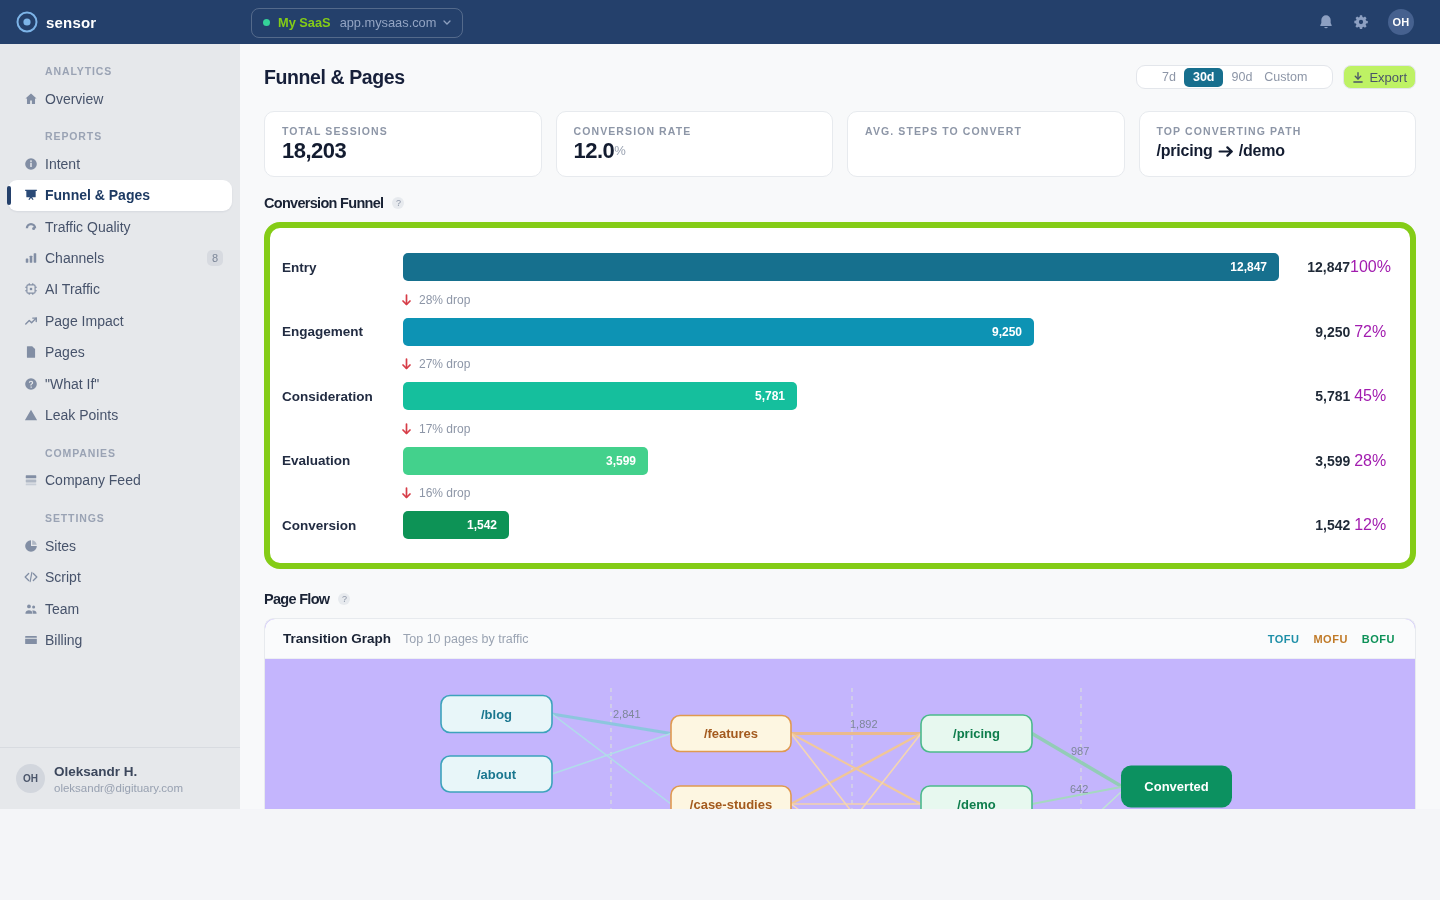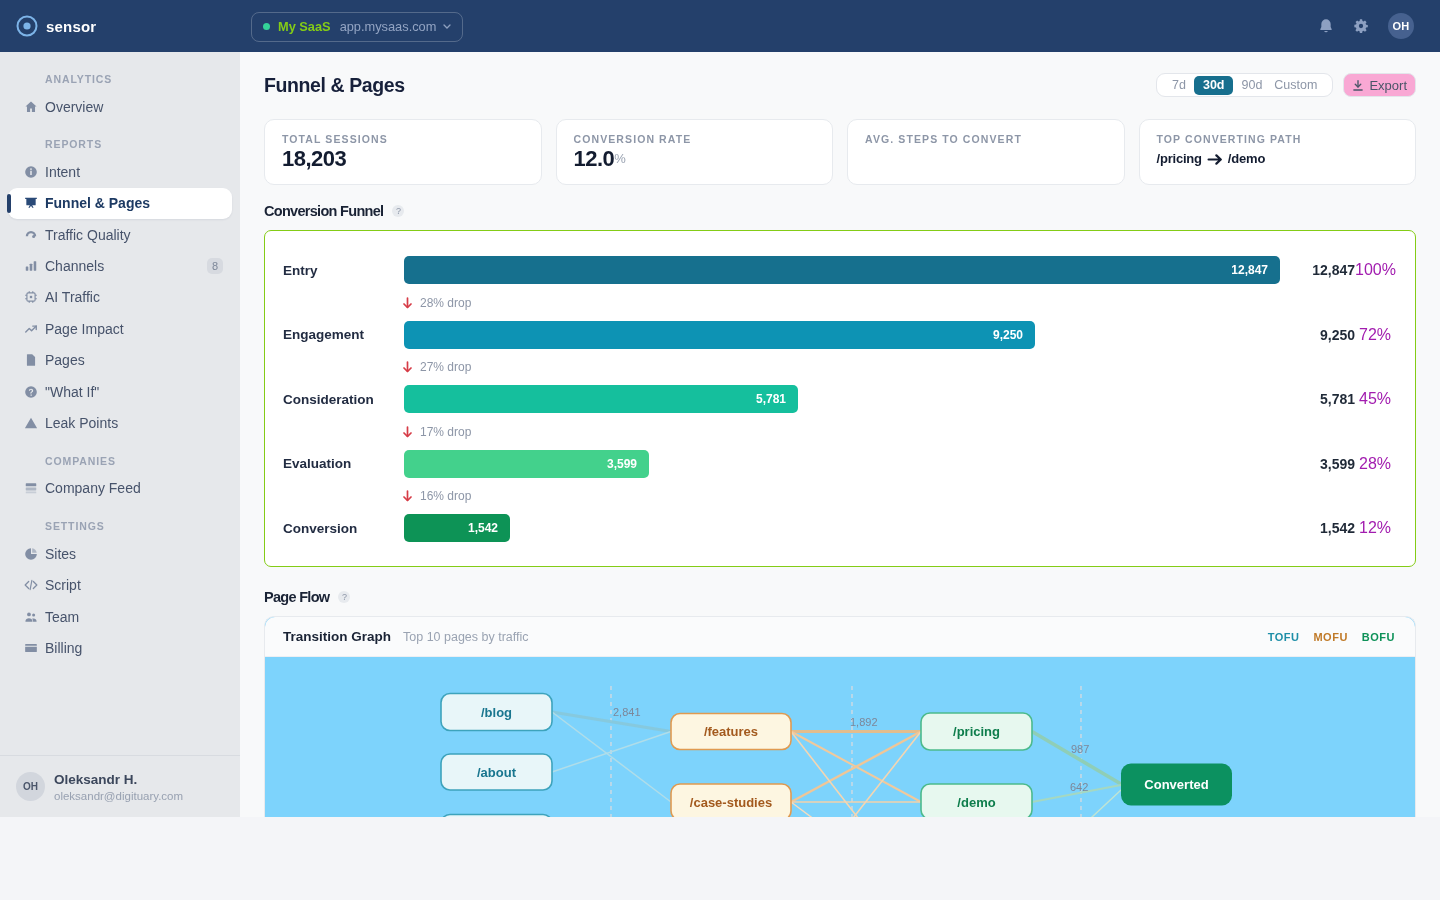--- a/index.html
+++ b/index.html
@@ -1,18 +1,18 @@
 <!DOCTYPE html>
 <html><head>
 <meta charset="utf-8">
 <style>
 * { margin:0; padding:0; box-sizing:border-box; }
 html,body { width:1440px; height:900px; }
 body { font-family:"Liberation Sans", sans-serif; background:#f4f5f8; overflow:hidden; }
-.topbar { height:52px; background:#24406b; display:flex; align-items:center; }
+.topbar { height:44px; background:#24406b; display:flex; align-items:center; }
 .logoarea { width:240px; display:flex; align-items:center; padding-left:16px; }
 .logoarea svg { margin-right:8px; }
 .logoname { color:#fff; font-weight:bold; font-size:15px; letter-spacing:0.2px; }
 .sitepill { margin-left:11px; margin-top:1px; height:30px; display:flex; align-items:center; border:1px solid rgba(255,255,255,0.22); border-radius:8px; padding:0 11px; }
 .sitedot { width:7px; height:7px; border-radius:50%; background:#34d399; margin-right:8px; }
 .sitename { color:#84cc16; font-size:12.8px; font-weight:bold; margin-right:9px; }
 .siteurl { color:#93a4c3; font-size:12.8px; margin-right:7px; }
 .topspace { flex:1; }
 .topicons { display:flex; align-items:center; gap:19px; padding-right:26px; }
 .topicons svg { display:block; }
@@ -28,43 +28,43 @@
 .badge { margin-left:auto; margin-right:9px; background:#d7dae0; color:#7d8799; font-size:11px; border-radius:5px; padding:2px 5px; }
 .gap1 { height:16px; }
 .userbox { position:absolute; left:0; right:0; bottom:0; height:62px; border-top:1px solid #d8dbe0; display:flex; align-items:center; padding-left:16px; }
 .uavatar { width:29px; height:29px; border-radius:50%; background:#d2d6dd; color:#4b566b; font-size:10px; font-weight:bold; display:flex; align-items:center; justify-content:center; margin-right:9px; }
 .uname { font-size:13.5px; font-weight:bold; color:#3c475c; margin-bottom:3px; }
 .uemail { font-size:11.5px; color:#98a1b1; }
 .main { flex:1; background:#f8f9fa; padding:0 24px; position:relative; overflow:hidden; }
 .pagehead { display:flex; align-items:center; margin-top:20px; height:26px; }
 .pagehead h1 { font-size:19.5px; color:#17203a; letter-spacing:-0.4px; }
 .headctl { margin-left:auto; display:flex; align-items:center; gap:10px; }
-.rangepill { background:#fff; border:1px solid #e3e6eb; border-radius:9px; height:24px; display:flex; align-items:center; padding:0 9px; }
+.rangepill { background:#fff; border:1px solid #e3e6eb; border-radius:9px; height:24px; display:flex; align-items:center; padding:0 19px; }
 .rp { font-size:12.5px; color:#8d96a7; padding:0 6px; }
 .rp.sel { background:#176f8e; color:#fff; font-weight:bold; border-radius:5px; padding:2.5px 9px; margin:0 2px; }
-.exportbtn { background:#f9a8d4; border:1px solid #e3e6eb; border-radius:8px; height:24px; display:flex; align-items:center; padding:11px 8px; font-size:13px; color:#4a5568; gap:5px; }
+.exportbtn { background:#bef264; border:1px solid #e3e6eb; border-radius:8px; height:24px; display:flex; align-items:center; padding:11px 8px; font-size:13px; color:#4a5568; gap:5px; }
 .stats { display:flex; gap:14px; margin-top:21px; }
 .stat { flex:1; background:#fff; border:1px solid #e7eaee; border-radius:10px; height:66px; padding:13px 16px 0 17px; }
 .slabel { font-size:10.5px; letter-spacing:1.1px; color:#8d96a7; font-weight:bold; line-height:12px; margin-bottom:2px; }
 .sval { font-size:22px; font-weight:bold; color:#131c30; letter-spacing:-0.5px; line-height:24px; display:flex; align-items:center; }
 .sval .pct { font-size:13px; color:#9aa3b2; font-weight:normal; }
-.sval.path { font-size:13px; letter-spacing:-0.2px;text-align:right; }
+.sval.path { font-size:16px; letter-spacing:-0.2px;text-align:right; }
 .sectitle { display:flex; align-items:center; margin-top:16px; margin-bottom:10px; height:19px; }
 .sectitle b { font-size:14.5px; color:#1a2335; letter-spacing:-0.7px; }
 .qmark { width:12px; height:12px; border-radius:50%; background:#e7eaee; color:#8d96a7; font-size:9px; display:flex; align-items:center; justify-content:center; margin-left:9px; }
-.funnelcard { background:#fff; border:1px solid #84cc16; border-radius:7px; padding:25px 20px 24px 18px; }
+.funnelcard { background:#fff; border:6px solid #84cc16; border-radius:16px; padding:25px 20px 24px 12px; }
 .frow { display:flex; align-items:center; height:28px; }
 .flabel { width:121px; font-size:13.5px; font-weight:bold; color:#222c42; flex:0 0 121px; }
 .fbararea { width:876px; flex:0 0 876px; }
 .fbar { height:28px; border-radius:5px; display:flex; align-items:center; justify-content:flex-end; padding-right:12px; color:#fff; font-size:12px; font-weight:bold; }
 .fval { margin-left:auto; text-align:right; font-size:14px; font-weight:bold; color:#1f2937; width:72px; }
 .fpct { text-align:center; font-size:16px; color:#a21caf; width:40px; }
 .fdrop { margin:9.5px 0 9px 120px; font-size:12px; color:#8d96a7; height:18px; display:flex; align-items:center; }
 .fdrop .arr { margin-right:8px; display:flex; align-items:center; }
-.flowcard { background:#7dd3fc; border:1px solid #e7eaee; border-radius:10px 10px 0 0; margin-top:8px; border-bottom:none; }
+.flowcard { background:#c4b5fd; border:1px solid #e7eaee; border-radius:10px 10px 0 0; margin-top:8px; border-bottom:none; }
 .flowhead { height:40px; background:#fafbfc; border-bottom:1px solid #edeff3; border-radius:10px 10px 0 0; display:flex; align-items:center; padding:0 20px 0 18px; }
 .flowhead b { font-size:13.5px; color:#1a2335; margin-right:12px; }
 .flowsub { font-size:12.5px; color:#9aa3b2; }
 .legend { margin-left:auto; display:flex; gap:14px; font-size:11px; font-weight:bold; letter-spacing:0.5px; }
 .lg1 { color:#1e8fa8; } .lg2 { color:#c07a28; } .lg3 { color:#0d9158; }
 </style>
 </head>
 <body>
 <div class="topbar">
   <div class="logoarea">

